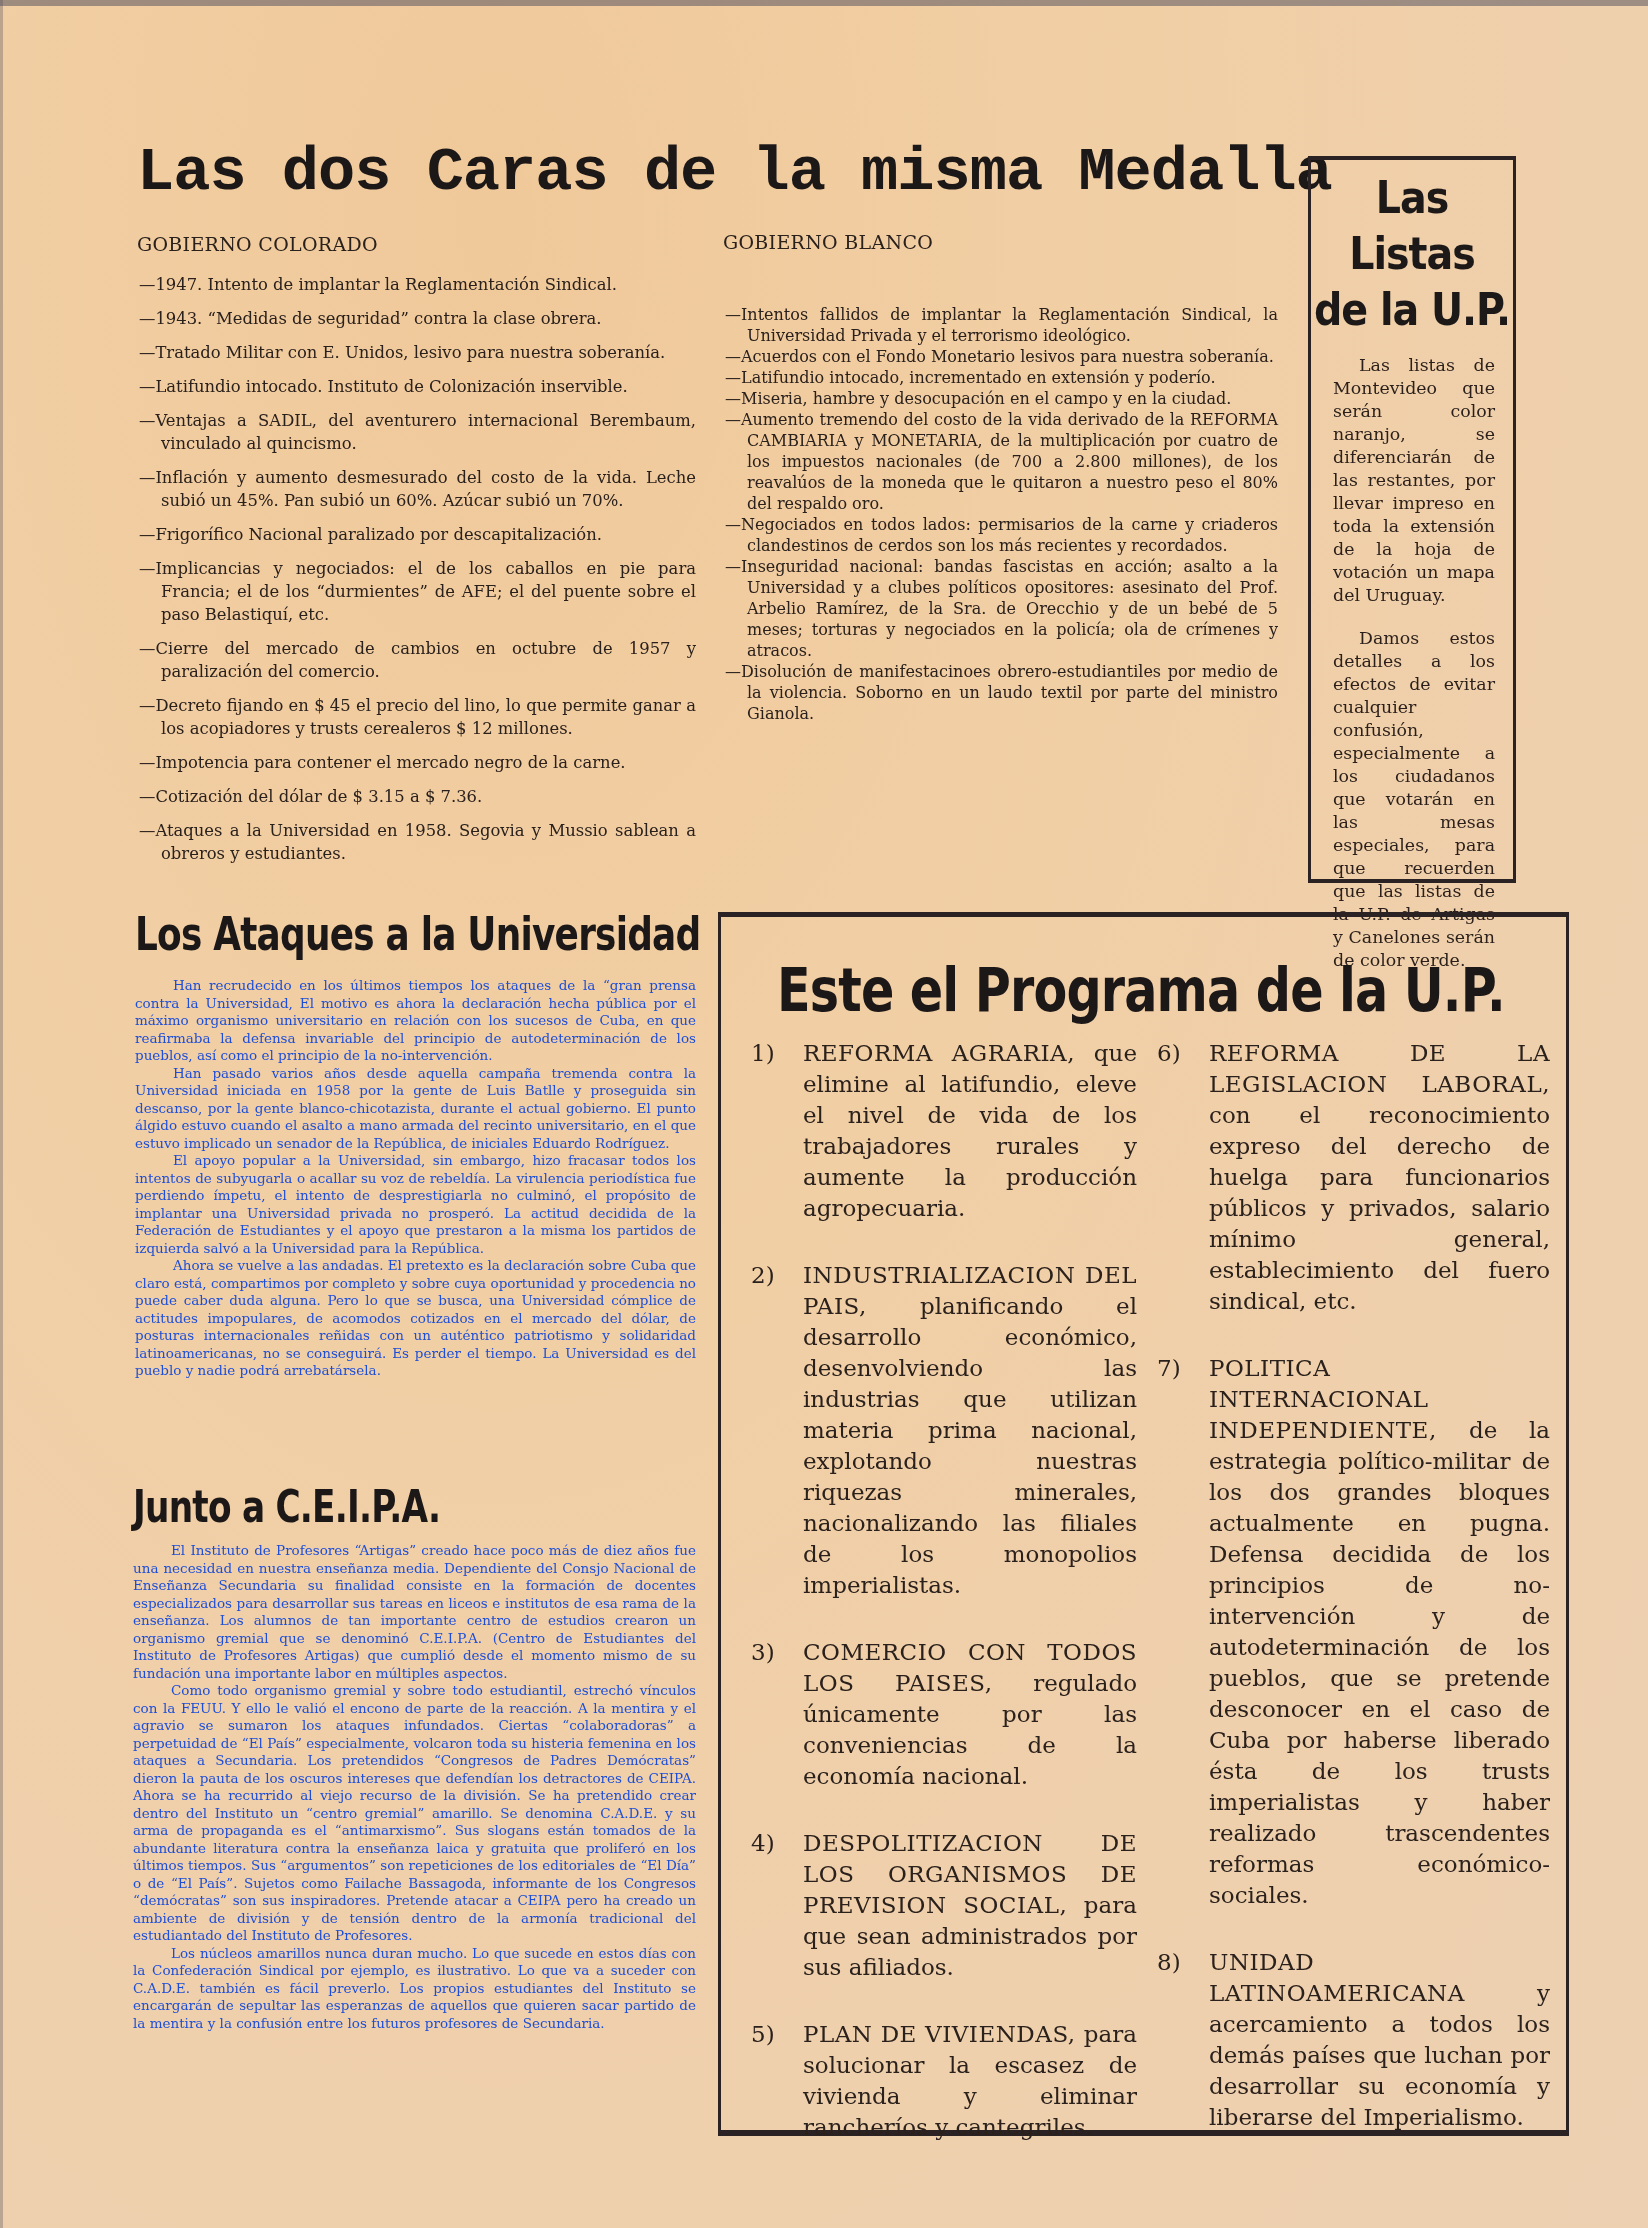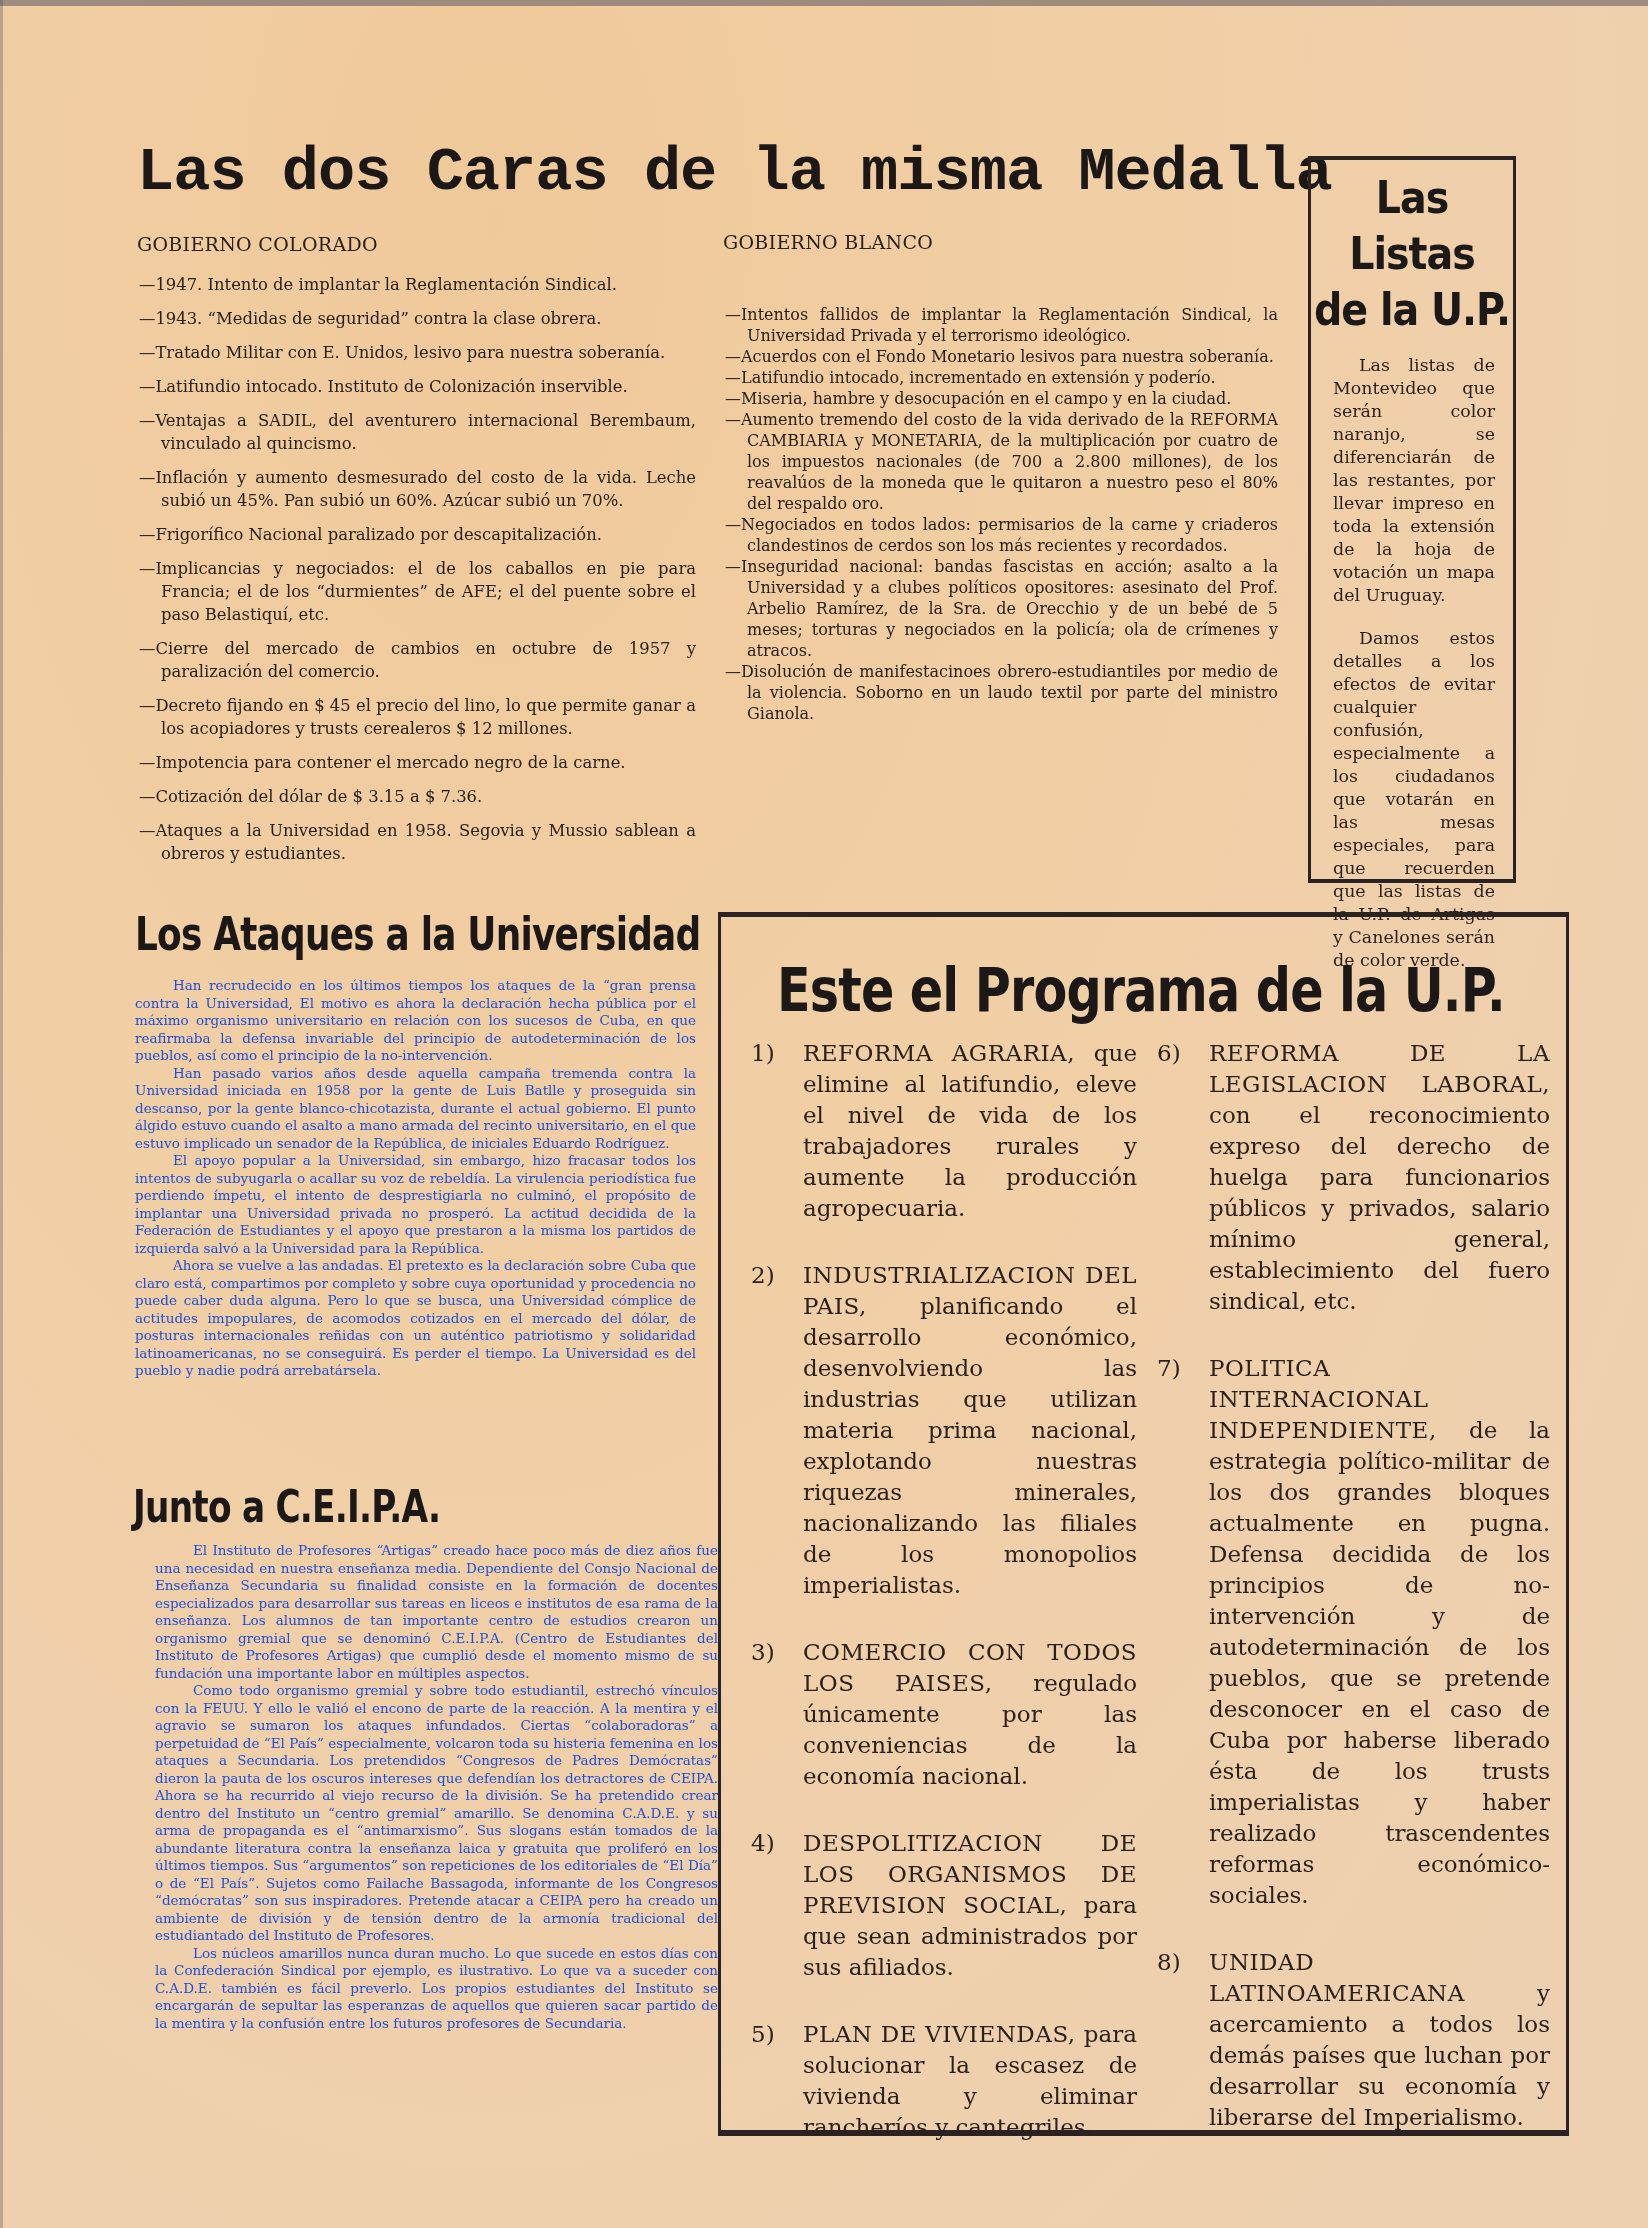--- a/index.html
+++ b/index.html
@@ -108,21 +108,21 @@
 
 <div class="sec-title" style="left:135px; top:907px; font-size:46px; transform:scaleX(0.78);">Los Ataques a la Universidad</div>
 <div class="article" style="left:135px; top:977px; width:561px;">
   <p>Han recrudecido en los últimos tiempos los ataques de la “gran prensa contra la Universidad, El motivo es ahora la declaración hecha pública por el máximo organismo universitario en relación con los sucesos de Cuba, en que reafirmaba la defensa invariable del principio de autodeterminación de los pueblos, así como el principio de la no-intervención.</p>
   <p>Han pasado varios años desde aquella campaña tremenda contra la Universidad iniciada en 1958 por la gente de Luis Batlle y proseguida sin descanso, por la gente blanco-chicotazista, durante el actual gobierno. El punto álgido estuvo cuando el asalto a mano armada del recinto universitario, en el que estuvo implicado un senador de la República, de iniciales Eduardo Rodríguez.</p>
   <p>El apoyo popular a la Universidad, sin embargo, hizo fracasar todos los intentos de subyugarla o acallar su voz de rebeldía. La virulencia periodística fue perdiendo ímpetu, el intento de desprestigiarla no culminó, el propósito de implantar una Universidad privada no prosperó. La actitud decidida de la Federación de Estudiantes y el apoyo que prestaron a la misma los partidos de izquierda salvó a la Universidad para la República.</p>
   <p>Ahora se vuelve a las andadas. El pretexto es la declaración sobre Cuba que claro está, compartimos por completo y sobre cuya oportunidad y procedencia no puede caber duda alguna. Pero lo que se busca, una Universidad cómplice de actitudes impopulares, de acomodos cotizados en el mercado del dólar, de posturas internacionales reñidas con un auténtico patriotismo y solidaridad latinoamericanas, no se conseguirá. Es perder el tiempo. La Universidad es del pueblo y nadie podrá arrebatársela.</p>
 </div>
 
 <div class="sec-title" style="left:133px; top:1481px; font-size:44px; transform:scaleX(0.78);">Junto a C.E.I.P.A.</div>
-<div class="article" style="left:133px; top:1542px; width:563px;margin-left:22px;">
+<div class="article" style="left:133px; top:1542px; width:563px;">
   <p>El Instituto de Profesores “Artigas” creado hace poco más de diez años fue una necesidad en nuestra enseñanza media. Dependiente del Consjo Nacional de Enseñanza Secundaria su finalidad consiste en la formación de docentes especializados para desarrollar sus tareas en liceos e institutos de esa rama de la enseñanza. Los alumnos de tan importante centro de estudios crearon un organismo gremial que se denominó C.E.I.P.A. (Centro de Estudiantes del Instituto de Profesores Artigas) que cumplió desde el momento mismo de su fundación una importante labor en múltiples aspectos.</p>
   <p>Como todo organismo gremial y sobre todo estudiantil, estrechó vínculos con la FEUU. Y ello le valió el encono de parte de la reacción. A la mentira y el agravio se sumaron los ataques infundados. Ciertas “colaboradoras” a perpetuidad de “El País” especialmente, volcaron toda su histeria femenina en los ataques a Secundaria. Los pretendidos “Congresos de Padres Demócratas” dieron la pauta de los oscuros intereses que defendían los detractores de CEIPA. Ahora se ha recurrido al viejo recurso de la división. Se ha pretendido crear dentro del Instituto un “centro gremial” amarillo. Se denomina C.A.D.E. y su arma de propaganda es el “antimarxismo”. Sus slogans están tomados de la abundante literatura contra la enseñanza laica y gratuita que proliferó en los últimos tiempos. Sus “argumentos” son repeticiones de los editoriales de “El Día” o de “El País”. Sujetos como Failache Bassagoda, informante de los Congresos “demócratas” son sus inspiradores. Pretende atacar a CEIPA pero ha creado un ambiente de división y de tensión dentro de la armonía tradicional del estudiantado del Instituto de Profesores.</p>
   <p style="font-weight:normal;">Los núcleos amarillos nunca duran mucho. Lo que sucede en estos días con la Confederación Sindical por ejemplo, es ilustrativo. Lo que va a suceder con C.A.D.E. también es fácil preverlo. Los propios estudiantes del Instituto se encargarán de sepultar las esperanzas de aquellos que quieren sacar partido de la mentira y la confusión entre los futuros profesores de Secundaria.</p>
 </div>
 
 <div class="prog-box">
   <div class="prog-title">Este el Programa de la U.P.</div>
 
   <div class="prog-col" style="left:30px; top:121px; width:386px;">
     <div class="prog-item">

